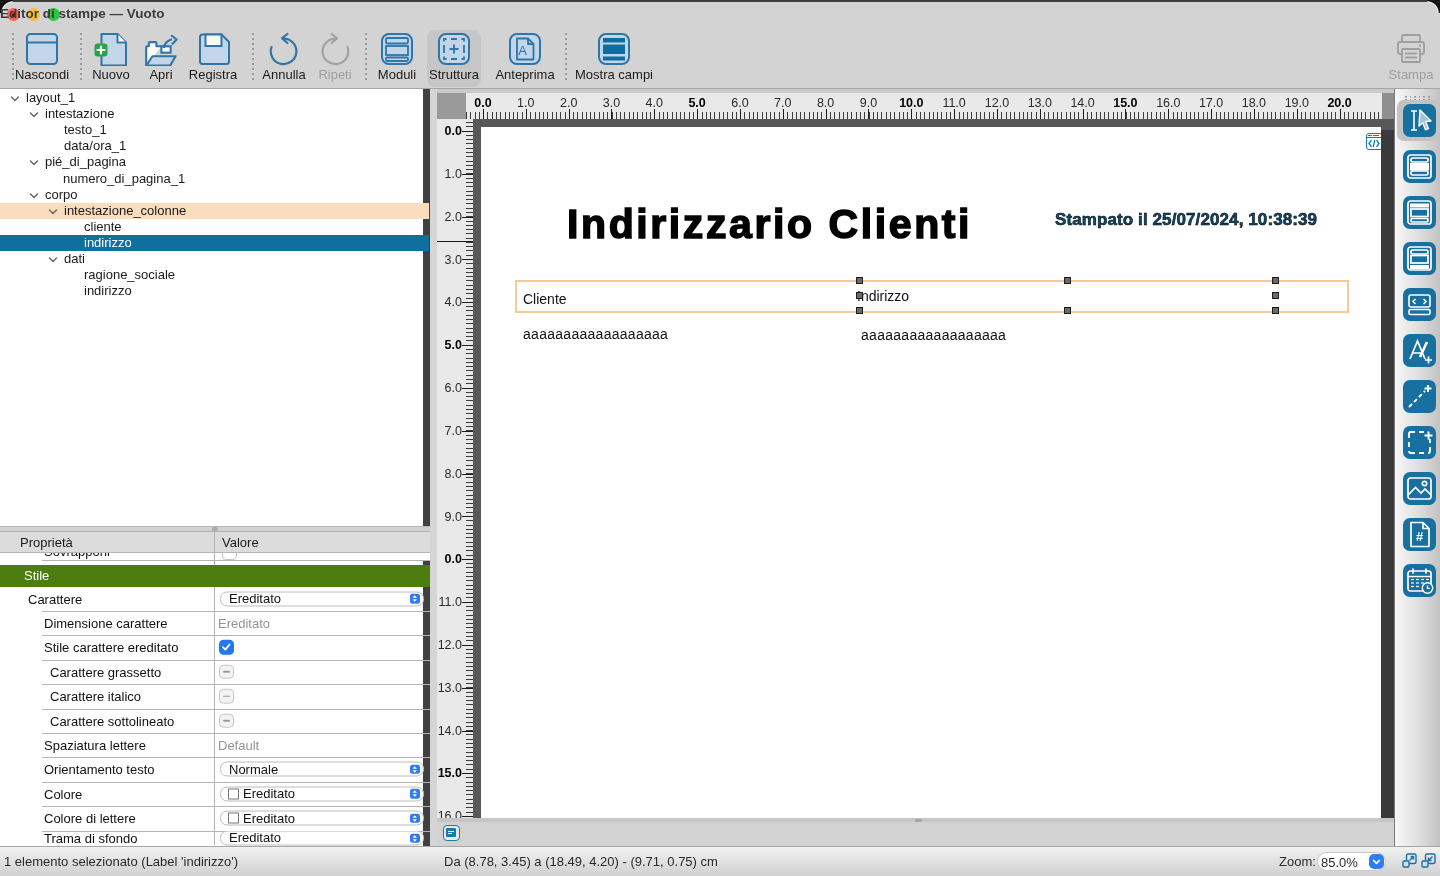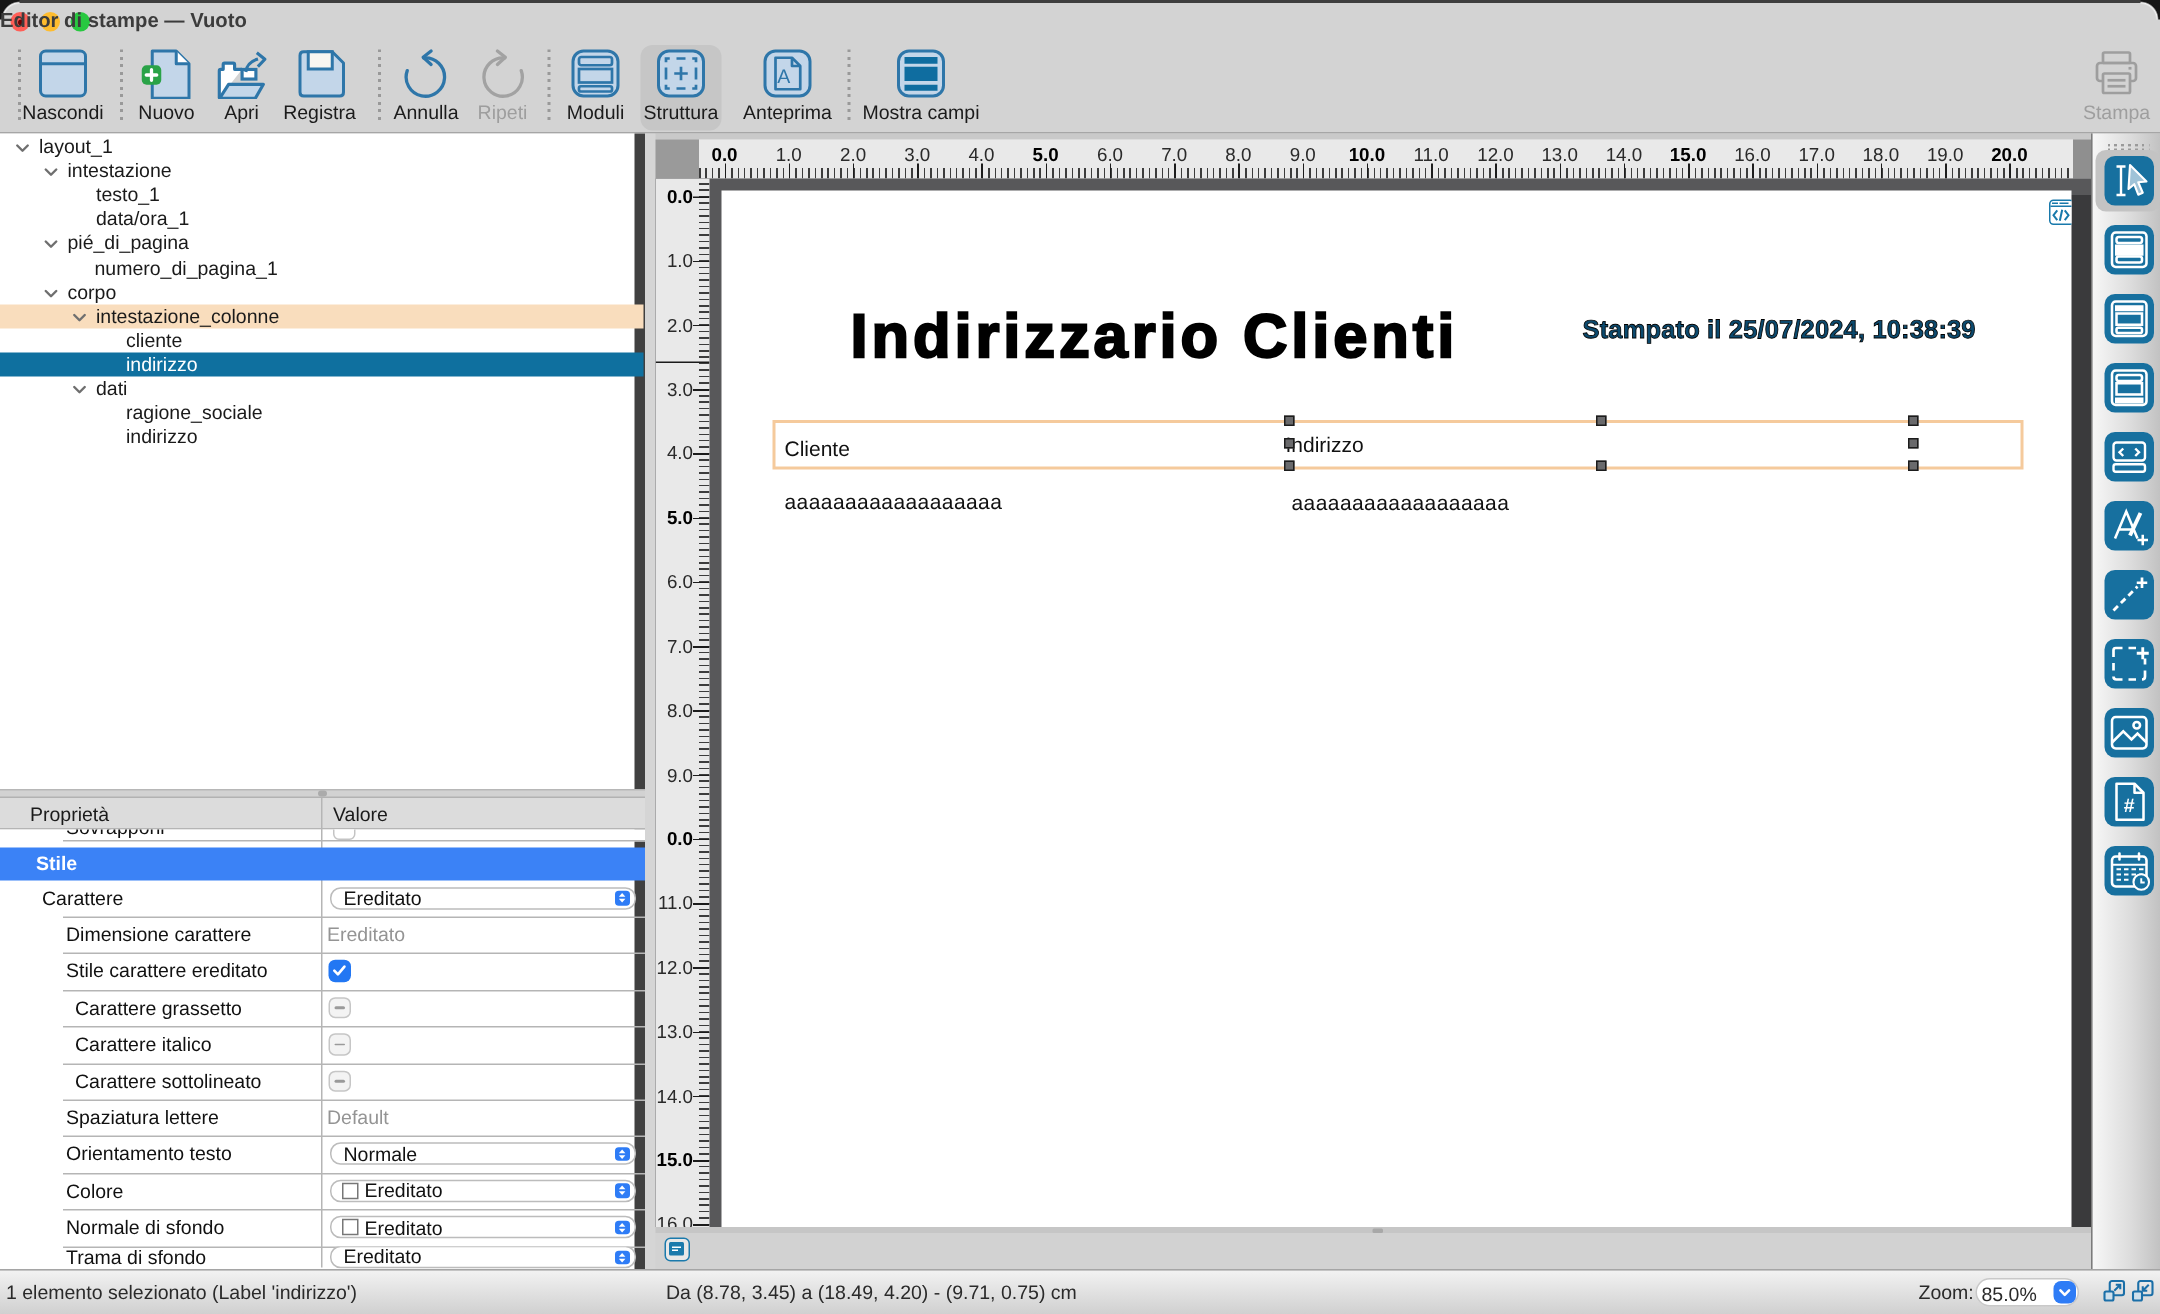--- a/index.html
+++ b/index.html
@@ -211,21 +211,21 @@
 <div style="position:absolute;left:0;top:532px;width:430px;height:21px;background:#dcdcdc;border-bottom:1px solid #b5b5b5;font-size:13px;color:#1a1a1a;">
     <span style="position:absolute;left:8px;top:3px;margin-left:12px;">Proprietà</span>
     <span style="position:absolute;left:222px;top:3px;">Valore</span>
   </div>
 <div style="position:absolute;left:0;top:553px;width:430px;height:8px;background:#fff;overflow:hidden;font-size:13px;color:#111;">
     <span style="position:absolute;left:44px;top:-9px;">Sovrapponi</span>
     <div style="position:absolute;left:222px;top:-8px;width:15px;height:15px;border:1px solid #c4c4c4;border-radius:4px;background:#fff;"></div>
   </div>
 <div class="psep" style="top:560px;"></div>
 <div style="position:absolute;left:214px;top:532px;width:1px;height:313px;background:#b5b5b5;"></div>
-<div style="position:absolute;left:0;top:565px;width:430px;height:21.5px;background:#3b82f6;color:#fff;font-weight:bold;font-size:13px;line-height:21.5px;"><span style="margin-left:24px;">Stile</span></div>
+<div style="position:absolute;left:0;top:565px;width:430px;height:21.5px;background:#4d7c0f;color:#fff;font-weight:normal;font-size:13px;line-height:21.5px;"><span style="margin-left:24px;">Stile</span></div>
 <div class="prow" style="top:586.5px;height:24.4px;overflow:hidden;">
     <span class="pl" style="left:28px;">Carattere</span>
     <div class="ddown">
       <span class="txt" style="left:8px;">Ereditato</span>
       <div class="stepper">
         <svg width="9.5" height="9.5" viewBox="0 0 10 10">
           <polygon points="5,1.6 2.7,4.3 7.3,4.3" fill="#fff"></polygon>
           <polygon points="5,8.4 2.7,5.7 7.3,5.7" fill="#fff"></polygon>
         </svg>
       </div>
@@ -287,21 +287,21 @@
       <div class="stepper">
         <svg width="9.5" height="9.5" viewBox="0 0 10 10">
           <polygon points="5,1.6 2.7,4.3 7.3,4.3" fill="#fff"></polygon>
           <polygon points="5,8.4 2.7,5.7 7.3,5.7" fill="#fff"></polygon>
         </svg>
       </div>
     </div>
   </div>
 <div class="psep" style="top:806.1px;"></div>
 <div class="prow" style="top:806.1px;height:24.4px;overflow:hidden;">
-    <span class="pl" style="left:44px;">Normale di sfondo</span>
+    <span class="pl" style="left:44px;">Colore di lettere</span>
     <div class="ddown">
       <div style="position:absolute;left:7px;top:1px;width:11px;height:11px;border:1.2px solid #777;background:#fff;"></div>
       <span class="txt" style="left:22px;">Ereditato</span>
       <div class="stepper">
         <svg width="9.5" height="9.5" viewBox="0 0 10 10">
           <polygon points="5,1.6 2.7,4.3 7.3,4.3" fill="#fff"></polygon>
           <polygon points="5,8.4 2.7,5.7 7.3,5.7" fill="#fff"></polygon>
         </svg>
       </div>
     </div>

